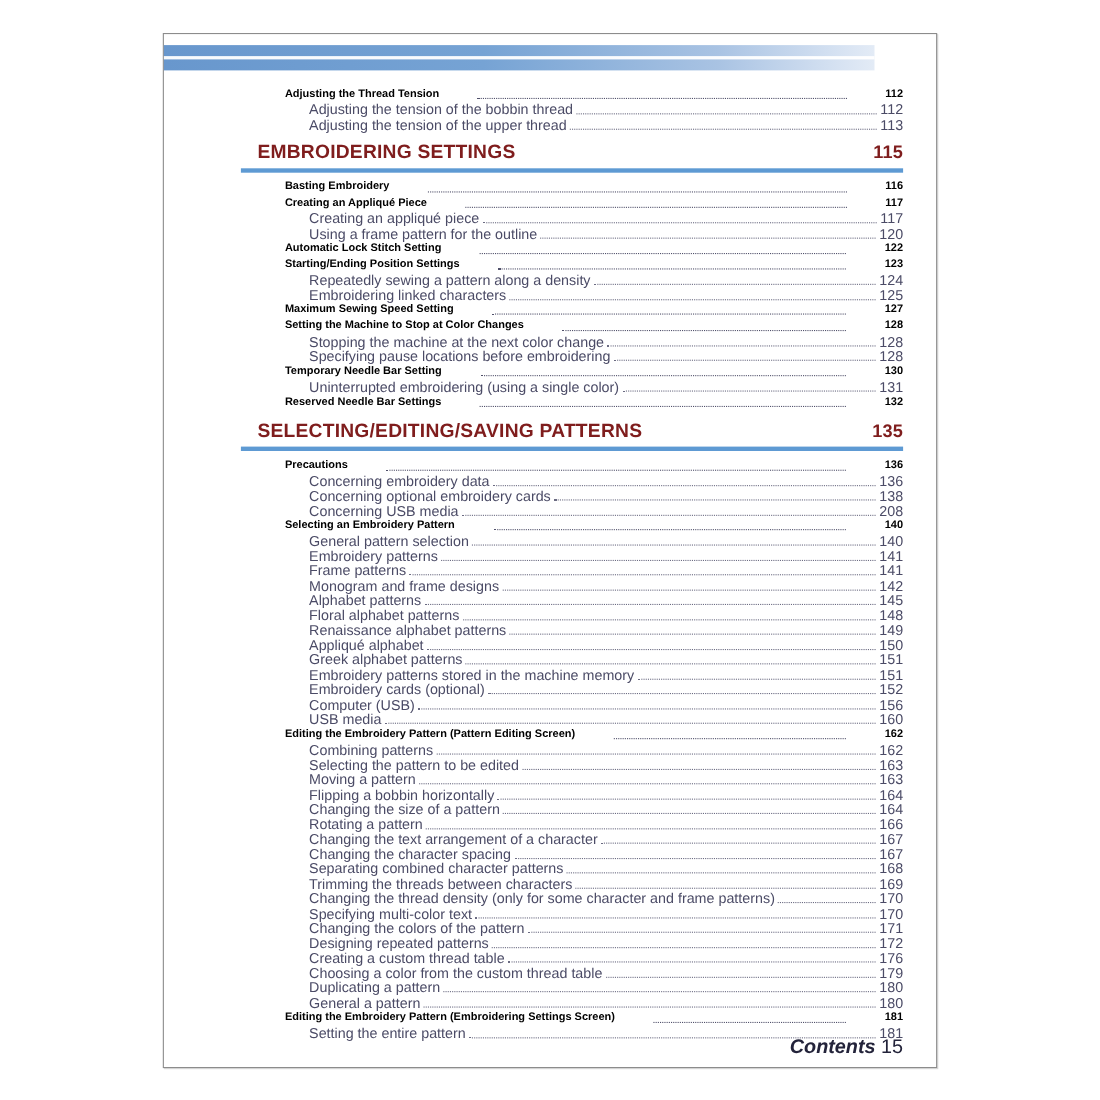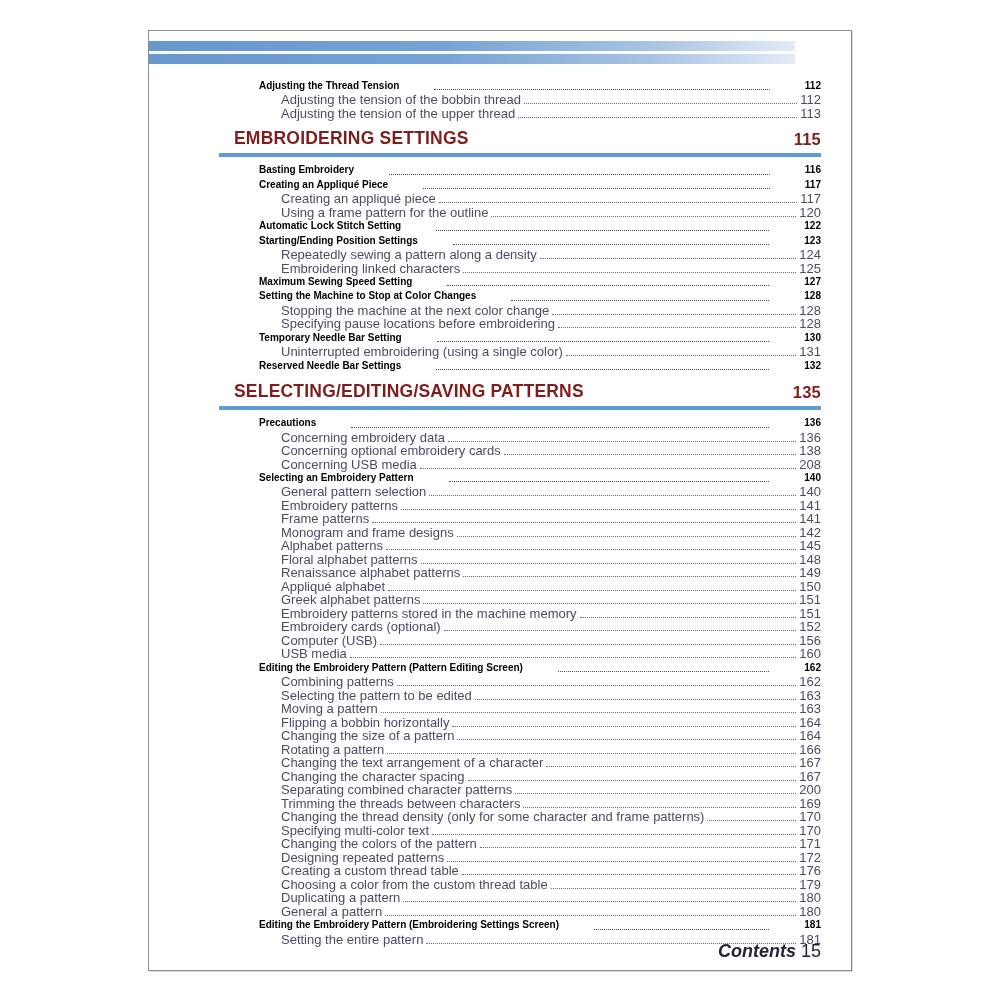--- a/index.html
+++ b/index.html
@@ -327,21 +327,21 @@
         <span class="pagenum">167</span>
       </div>
       <div class="row l2">
         <span class="label">Changing the character spacing</span>
         <span class="leader"></span>
         <span class="pagenum">167</span>
       </div>
       <div class="row l2">
         <span class="label">Separating combined character patterns</span>
         <span class="leader"></span>
-        <span class="pagenum">200</span>
+        <span class="pagenum">168</span>
       </div>
       <div class="row l2">
         <span class="label">Trimming the threads between characters</span>
         <span class="leader"></span>
         <span class="pagenum">169</span>
       </div>
       <div class="row l2">
         <span class="label">Changing the thread density (only for some character and frame patterns)</span>
         <span class="leader"></span>
         <span class="pagenum">170</span>

